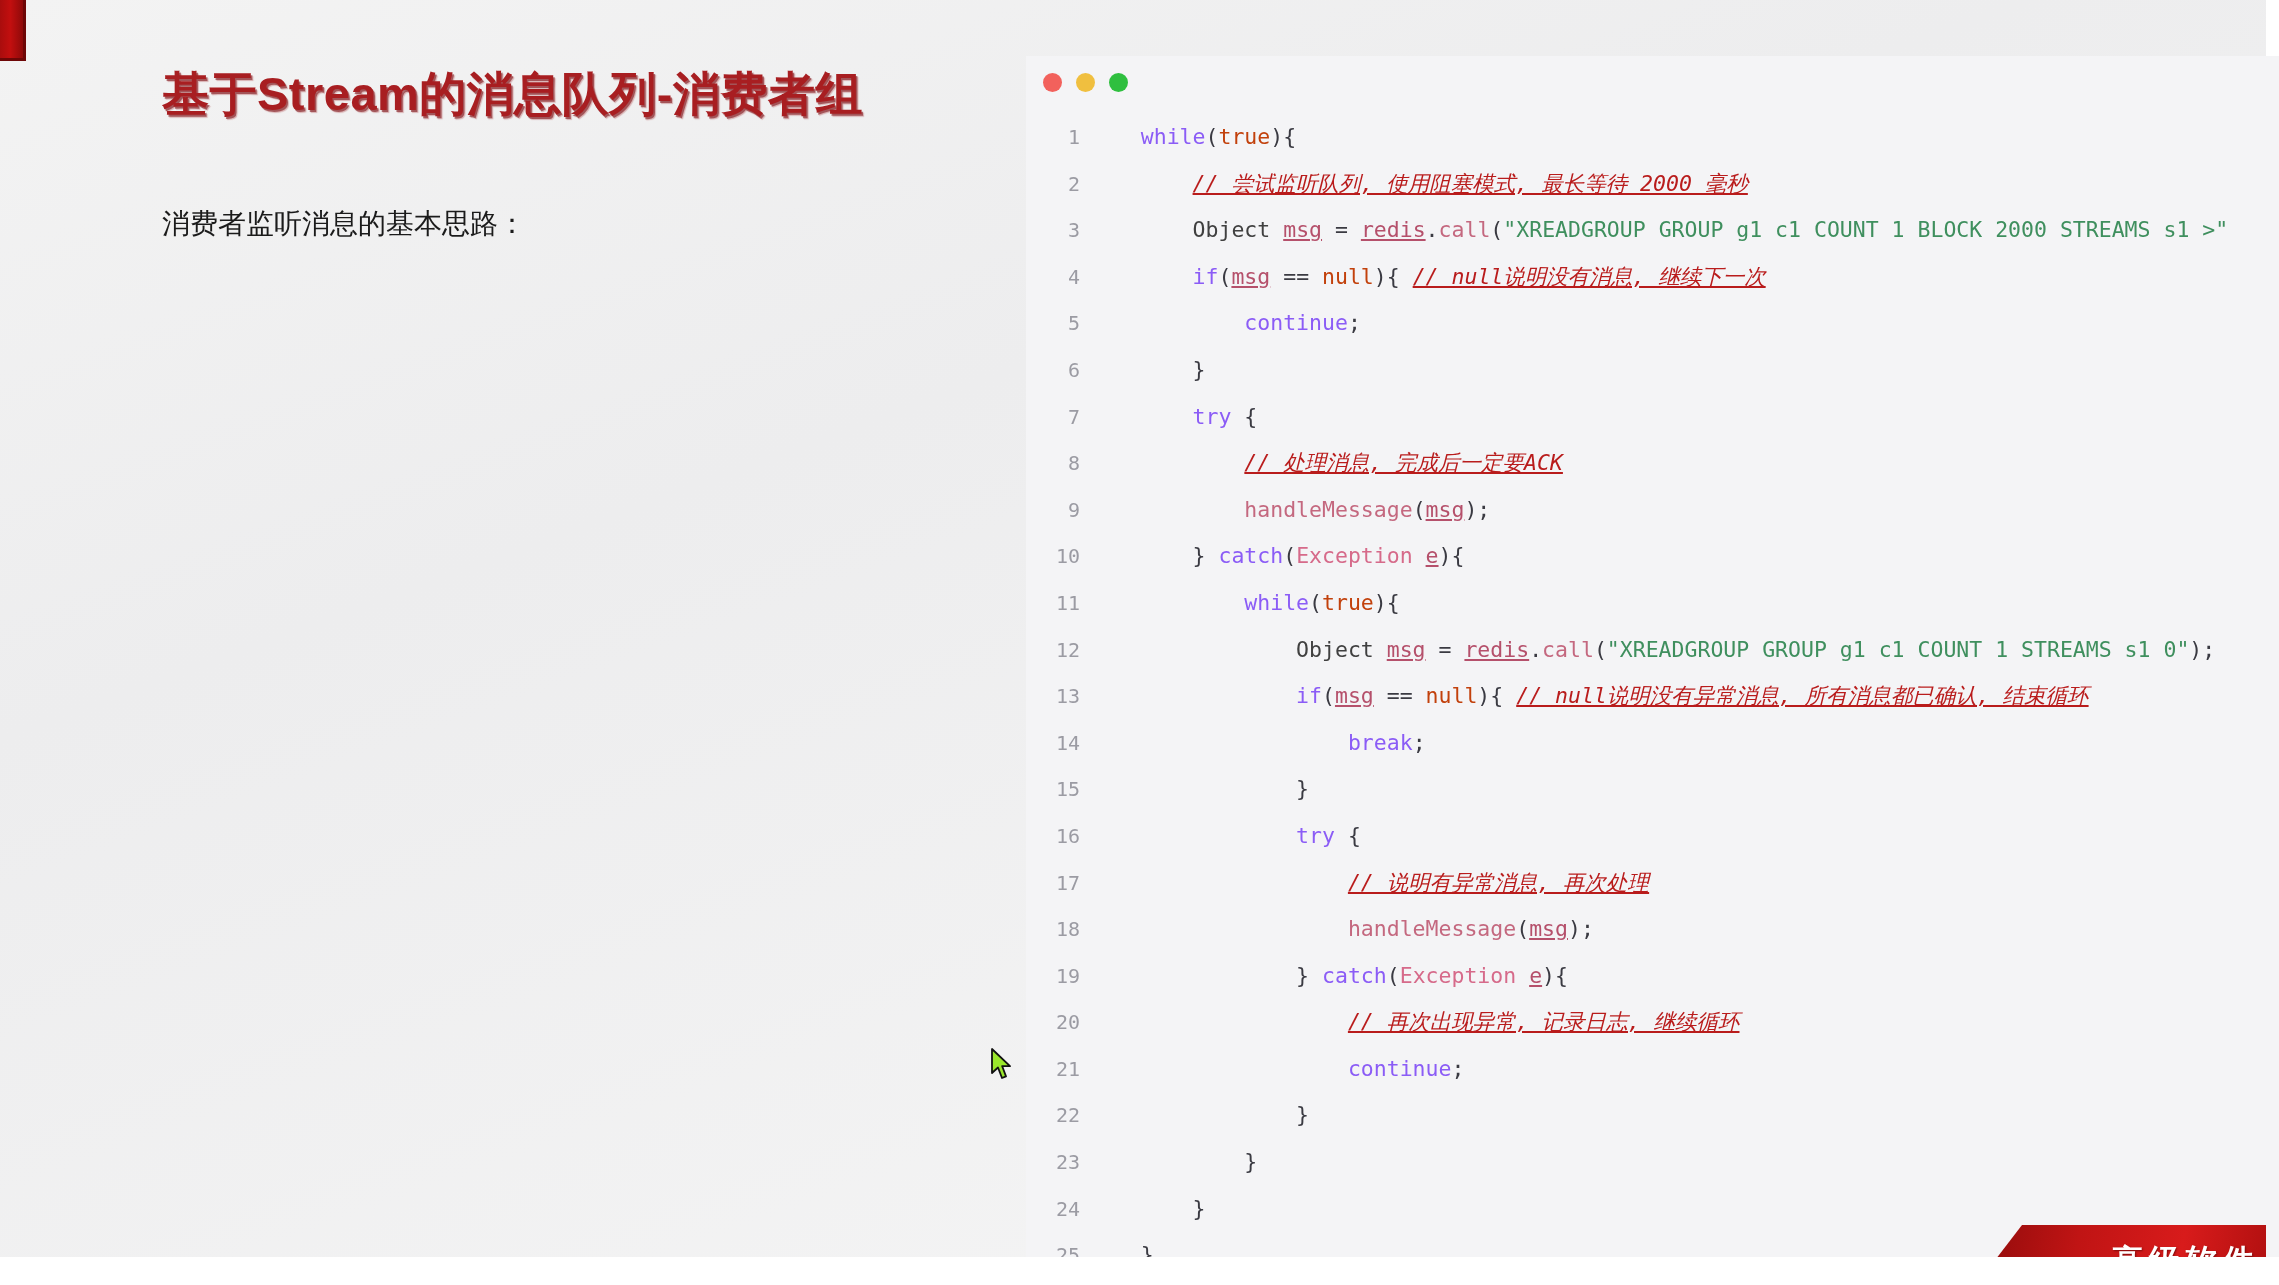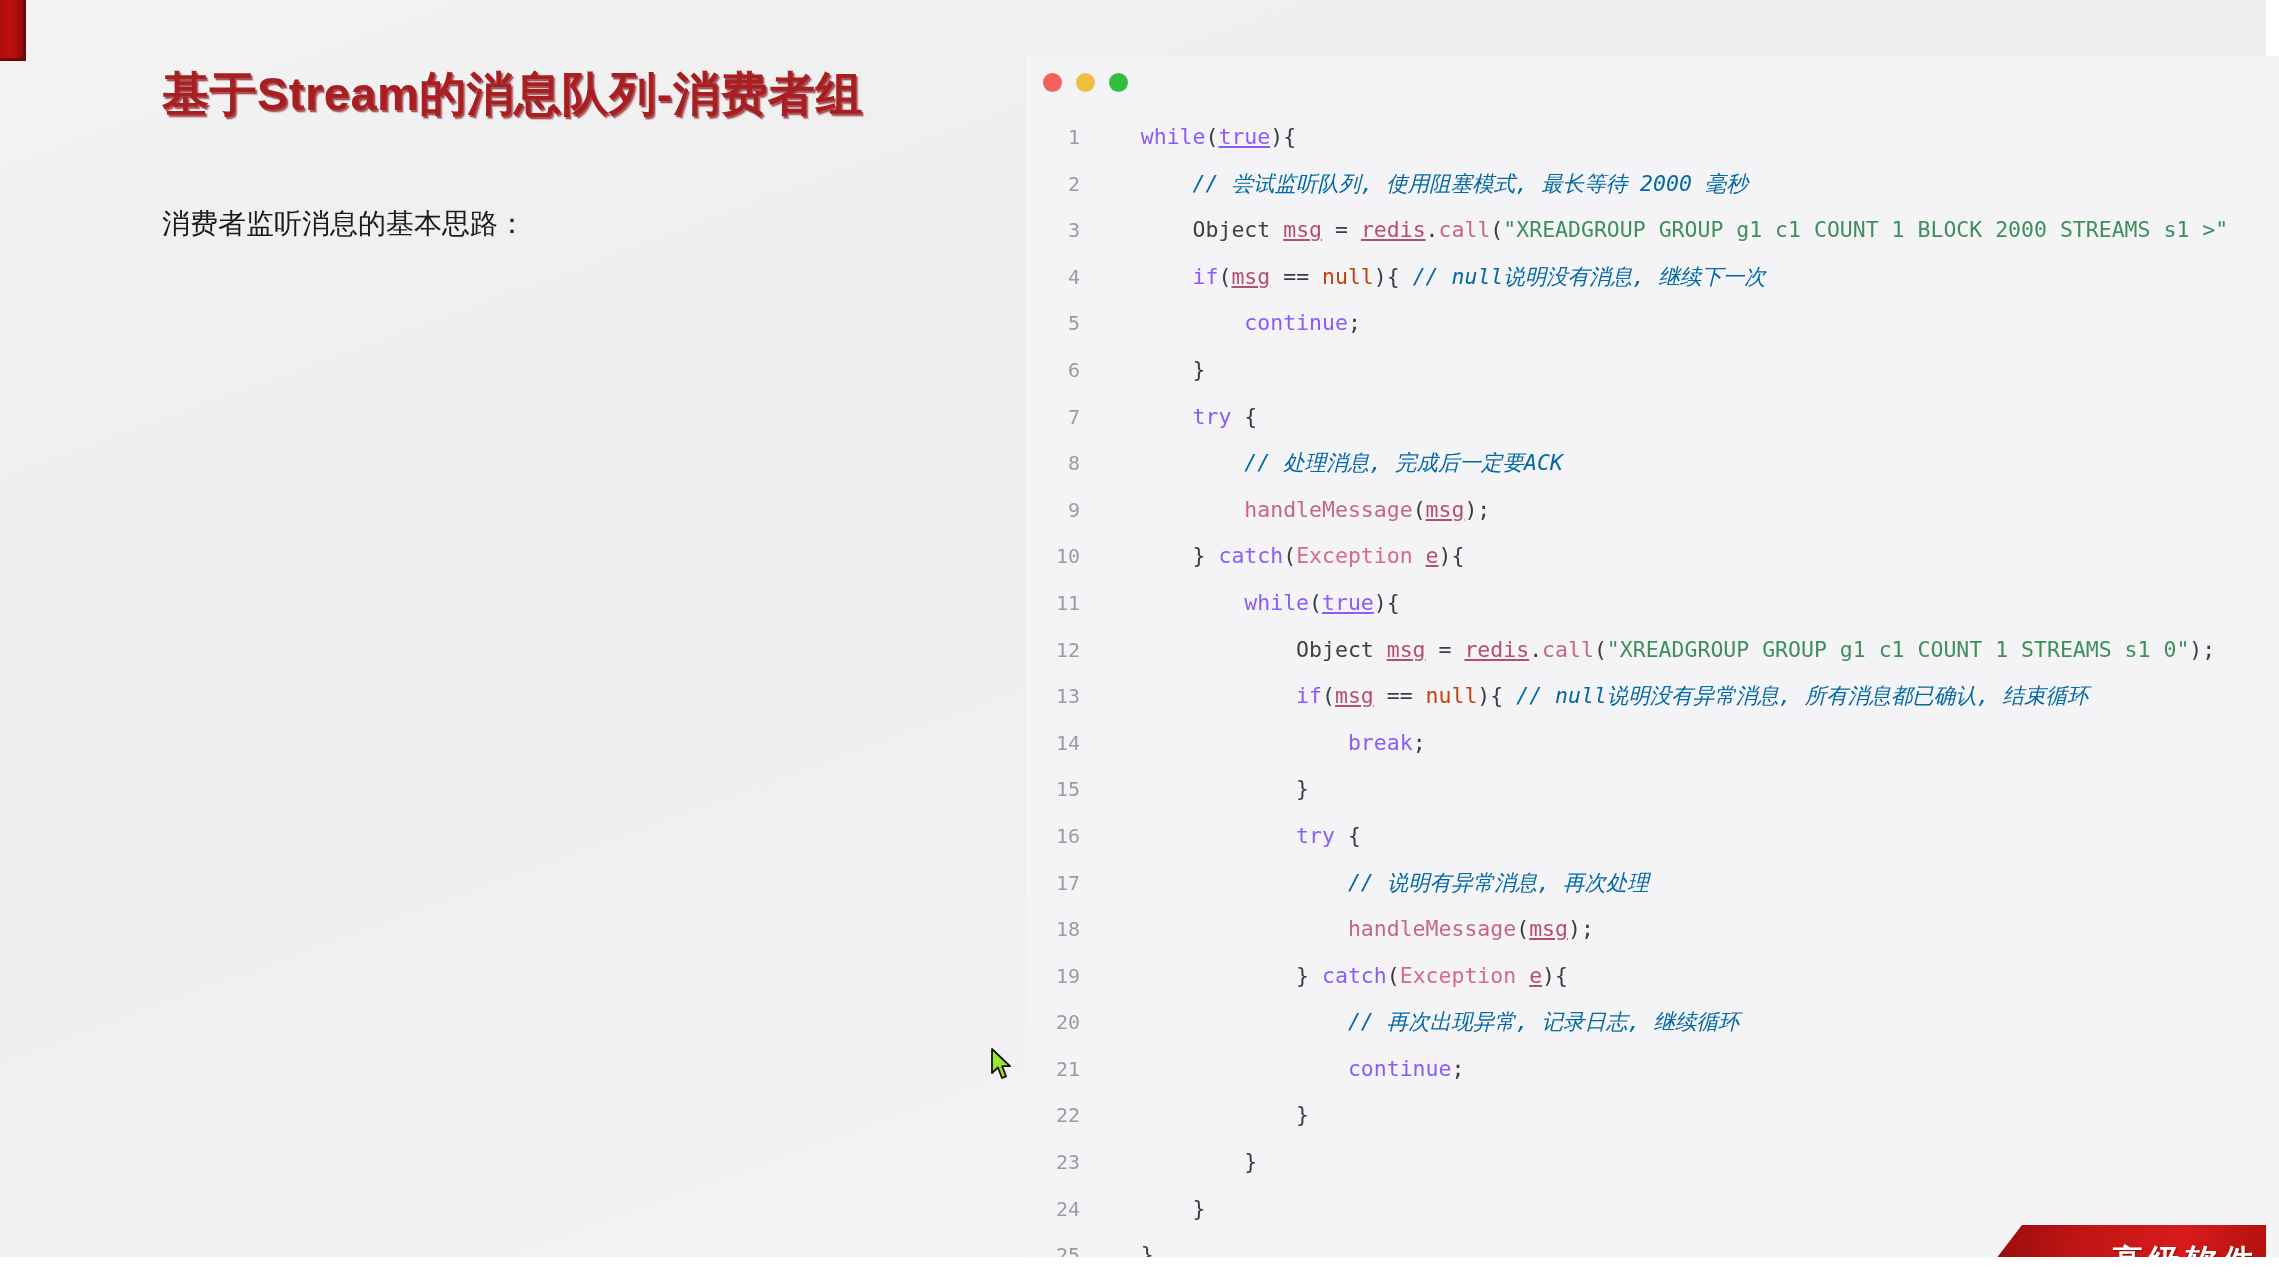--- a/index.html
+++ b/index.html
@@ -79,27 +79,27 @@
     padding-right:9px;
     user-select:none;
   }
   .lc { flex:1 1 auto; white-space:pre; }
 
   
   .t-kw    { color:#8b5cf6; }
   .t-type  { color:#404040; }
   .t-var   { color:#b5506b;text-decoration:underline; }
   .t-str   { color:#3f8f5e; }
-  .t-bool  { color:#8b5cf6;text-decoration:underline; }
+  .t-bool  { color:#c2410c; }
   .t-null  { color:#c2410c; }
   .t-fn    { color:#c4687f; }
   .t-exc   { color:#d66a8a;text-align:center; }
   .t-punc  { color:#3a3a42; }
   .t-plain { color:#3a3a42; }
-  .t-cmt   { color:#0369a1; font-style:italic; }
+  .t-cmt   { color:#b91c1c; font-style:italic;text-decoration:underline; }
 
   
   .banner {
     position:absolute;
     right:0; bottom:0;
     width:290px; height:60px;
     overflow:hidden;
   }
   .banner-shape {
     position:absolute; right:0; bottom:0;

